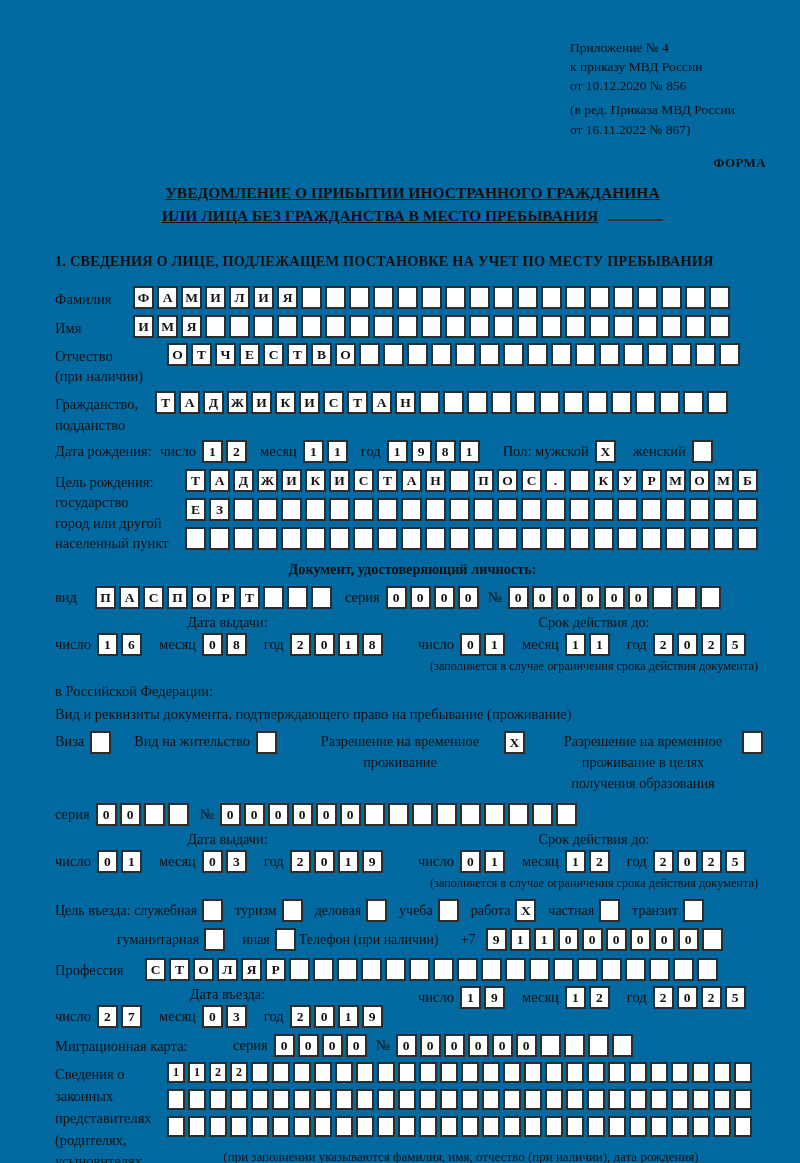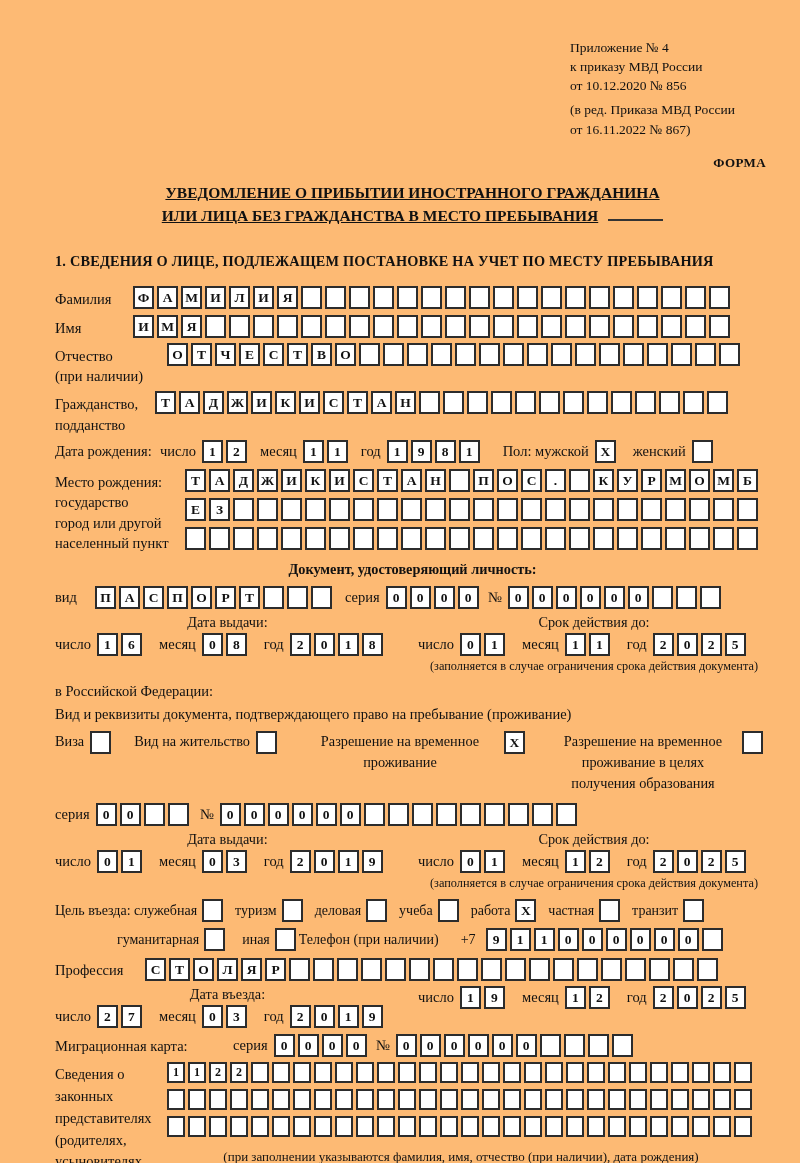--- a/index.html
+++ b/index.html
@@ -1,20 +1,20 @@
 <!DOCTYPE html>
 <html><head>
 <meta charset="utf-8">
 <style>
   html,body{margin:0;padding:0;background:#f2f2f2;}
   .page{
     position:relative;
     width:800px;height:1163px;
     margin:0 auto;
-    background:#fdba74;
+    background:#0369a1;
     color:#111;
     font-family:"Liberation Serif","DejaVu Serif",serif;
     box-sizing:border-box;
     padding:38px 30px 16px 55px;
     overflow:hidden;
   }
   .right-note{margin-left:auto;width:200px;font-size:13.5px;line-height:1.42;}
   .right-note .sub{margin-top:5px;}
   .forma{ text-align:right; font-weight:bold; font-size:13px; margin:16px 4px 6px 0; letter-spacing:.4px;}
   .title{ text-align:center; font-weight:bold; font-size:15.5px; line-height:1.5; margin-top:10px;text-decoration:underline;}
@@ -118,21 +118,21 @@
     <span class="sl gap">год</span>
     <span class="cells"><span class="cell">1</span><span class="cell">9</span><span class="cell">8</span><span class="cell">1</span></span>
     <span class="sl" style="margin-left:20px">Пол: мужской</span>
     <span class="cells"><span class="cell">X</span></span>
     <span class="sl" style="margin-left:14px">женский</span>
     <span class="cells"><span class="cell"></span></span>
   </div>
 
   <div class="frow" style="margin-top:6px">
     <div class="flbl w130">
-      <div>Место рождения:</div>
+      <div>Цель рождения:</div>
       <div>государство</div>
       <div>город или другой</div>
       <div>населенный пункт</div>
     </div>
     <div>
       <div class="cells" style="display:block;margin-bottom:6px"><span class="cell">Т</span><span class="cell">А</span><span class="cell">Д</span><span class="cell">Ж</span><span class="cell">И</span><span class="cell">К</span><span class="cell">И</span><span class="cell">С</span><span class="cell">Т</span><span class="cell">А</span><span class="cell">Н</span><span class="cell"></span><span class="cell">П</span><span class="cell">О</span><span class="cell">С</span><span class="cell">.</span><span class="cell"></span><span class="cell">К</span><span class="cell">У</span><span class="cell">Р</span><span class="cell">М</span><span class="cell">О</span><span class="cell">М</span><span class="cell">Б</span></div>
       <div class="cells" style="display:block;margin-bottom:6px"><span class="cell">Е</span><span class="cell">З</span><span class="cell"></span><span class="cell"></span><span class="cell"></span><span class="cell"></span><span class="cell"></span><span class="cell"></span><span class="cell"></span><span class="cell"></span><span class="cell"></span><span class="cell"></span><span class="cell"></span><span class="cell"></span><span class="cell"></span><span class="cell"></span><span class="cell"></span><span class="cell"></span><span class="cell"></span><span class="cell"></span><span class="cell"></span><span class="cell"></span><span class="cell"></span><span class="cell"></span></div>
       <div class="cells" style="display:block"><span class="cell"></span><span class="cell"></span><span class="cell"></span><span class="cell"></span><span class="cell"></span><span class="cell"></span><span class="cell"></span><span class="cell"></span><span class="cell"></span><span class="cell"></span><span class="cell"></span><span class="cell"></span><span class="cell"></span><span class="cell"></span><span class="cell"></span><span class="cell"></span><span class="cell"></span><span class="cell"></span><span class="cell"></span><span class="cell"></span><span class="cell"></span><span class="cell"></span><span class="cell"></span><span class="cell"></span></div>
     </div>
   </div>

